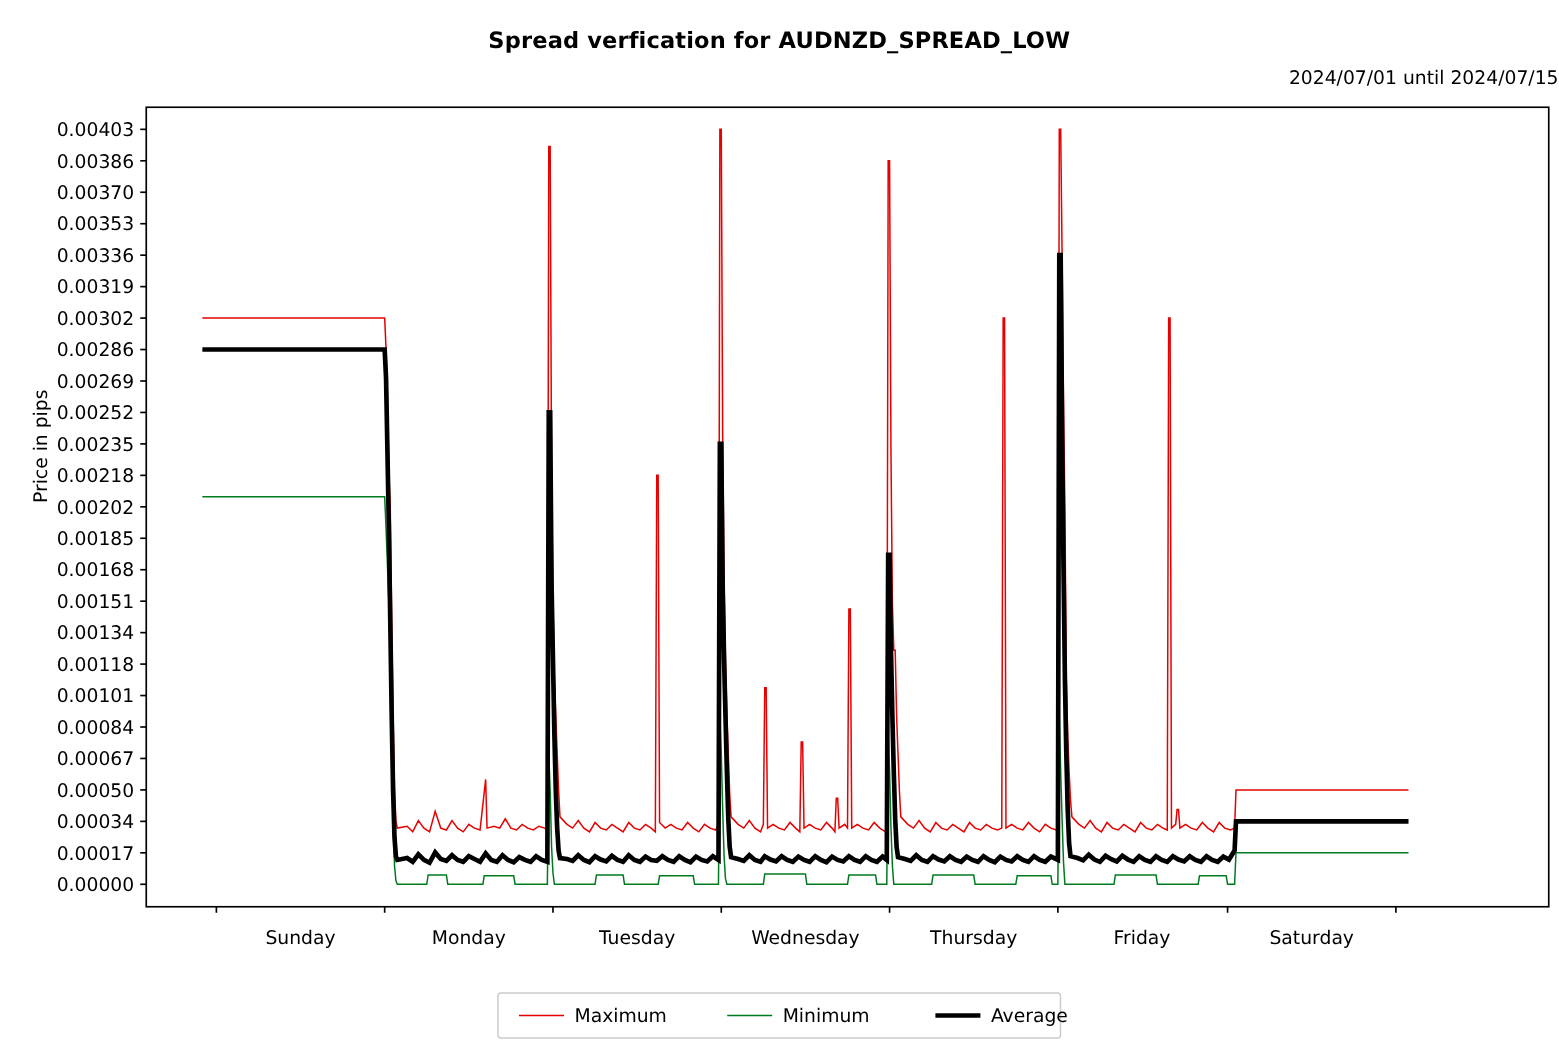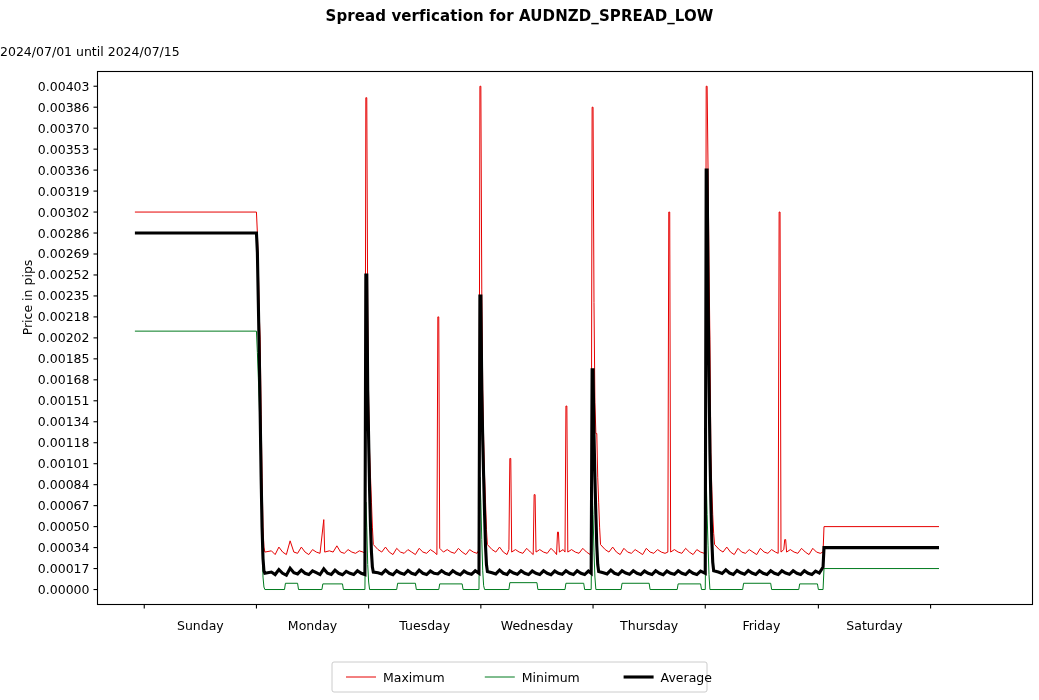--- a/index.html
+++ b/index.html
@@ -4,27 +4,27 @@
 <style>
   html,body{margin:0;padding:0;}
   body{
     width:1039px;height:700px;
     background:#ffffff;
     font-family:"DejaVu Sans", sans-serif;
     overflow:hidden;
   }
   #figure{position:relative;width:1039px;height:700px;}
   #chart-title{
-    position:absolute;left:0;top:7px;width:1039px;
+    position:absolute;left:0;top:18px;width:1039px;
     text-align:center;font-size:15px;font-weight:bold;color:#000;
     letter-spacing:0.1px;
   }
   #chart-subtitle{
     position:absolute;left:0;top:44px;width:1039px;
-    text-align:left;font-size:12.5px;color:#000;
+    text-align:right;font-size:12.5px;color:#000;
   }
   #ylabel{
     position:absolute;left:-53px;top:290px;width:160px;
     text-align:center;font-size:12.5px;color:#000;
     transform:rotate(-90deg);transform-origin:center center;
   }
   svg{display:block;position:absolute;left:0;top:0;}
   .tick-text{font-family:"DejaVu Sans",sans-serif;font-size:12.5px;fill:#000;}
   .daylabel{font-family:"DejaVu Sans",sans-serif;font-size:12.5px;fill:#000;}
   .legend-text{font-family:"DejaVu Sans",sans-serif;font-size:12.5px;fill:#000;}

